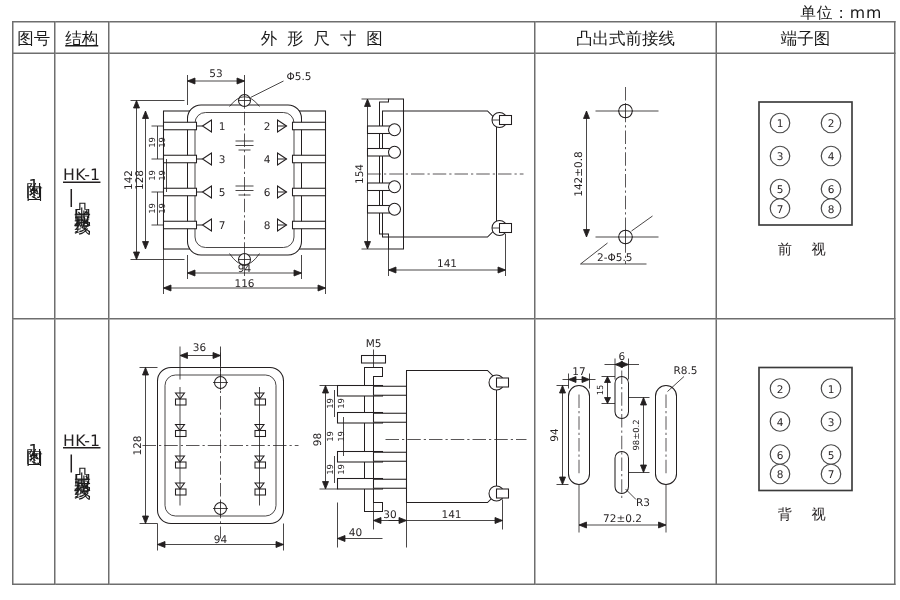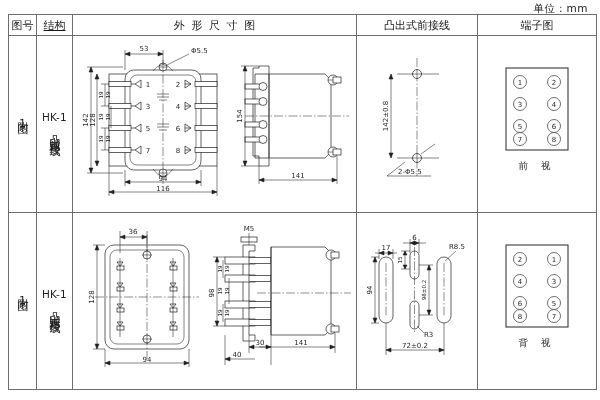--- a/index.html
+++ b/index.html
@@ -38,21 +38,21 @@
 
   .rowcell{height:176px;position:relative;}
 
   .vtext{
     writing-mode:vertical-rl;text-orientation:upright;
     font-size:11px;line-height:1.55;letter-spacing:2px;
     display:inline-block;color:#1a1a1a;
   }
   .struct-wrap{
     display:flex;flex-direction:column;align-items:center;
-    justify-content:center;gap:3px;height:100%;
+    justify-content:center;gap:3px;height:100%;text-decoration:underline;
   }
   .struct-model{font-size:10.5px;letter-spacing:.2px;}
 
   .drawbox{position:absolute;inset:0;}
   svg{display:block;}
 
   text{font-family:"DejaVu Sans","Liberation Sans",sans-serif;fill:#231f20;}
   .dim{font-size:7px;}
   .dimS{font-size:5.6px;}
   .tnum{font-size:7px;}

